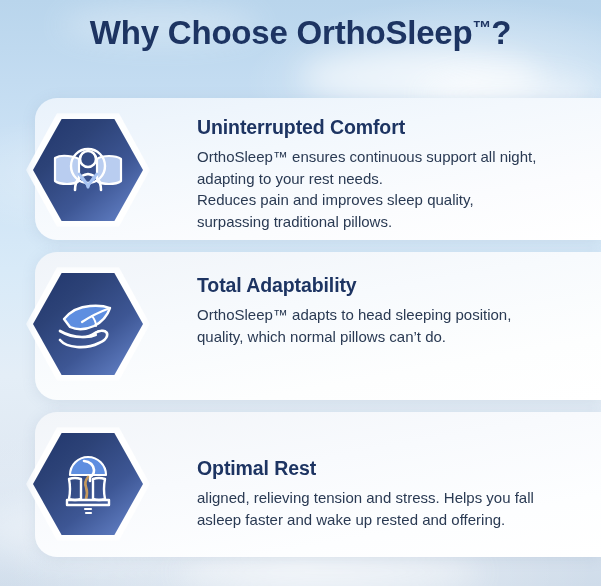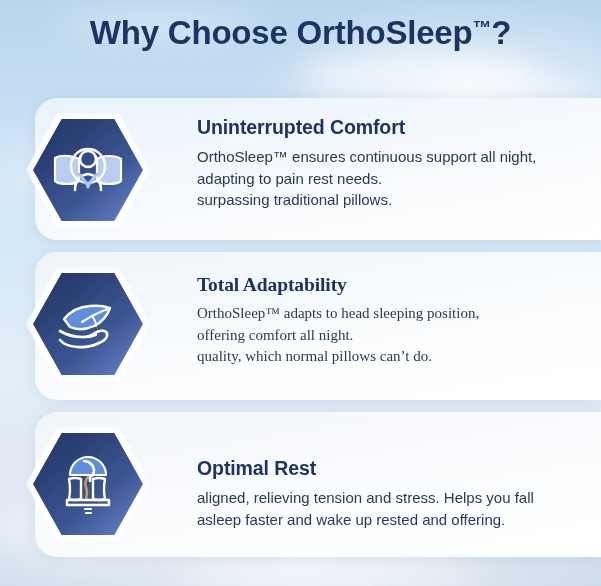--- a/index.html
+++ b/index.html
@@ -117,21 +117,21 @@
   .hex-3 { left: 33px; top: 432px; }
 
   
   .txt {
     position: absolute;
     left: 181px;
     right: 14px;
     margin-left: 16px;
   }
   .txt-1 { top: 116px; }
-  .txt-2 { top: 274px; font-family: Liberation Serif, serif; }
+  .txt-2 { top: 274px; }
   .txt-3 { top: 457px; }
 
   .head {
     font-size: 19.5px;
     font-weight: bold;
     color: #1d3462;
     margin: 0 0 7px 0;
     letter-spacing: -0.1px;
   }
 
@@ -174,21 +174,22 @@
 
         <path d="M27 32 q9 10 9 13 q0 -3 9 -13" fill="none" stroke="#a8c4f2" stroke-width="3" stroke-linecap="round" stroke-linejoin="round"></path>
         <path d="M29 36 q7 7 7 9 q0 -2 7 -9" fill="none" stroke="#a8c4f2" stroke-width="2.4" stroke-linecap="round" stroke-linejoin="round"></path>
       </svg>
     </div>
   </div>
 
   <div class="txt txt-1">
     <div class="head">Uninterrupted Comfort</div>
     <div class="body-line">OrthoSleep™ ensures continuous support all night,</div>
-    <div class="body-line">adapting to pain rest needs.</div>
+    <div class="body-line">adapting to your rest needs.</div>
+    <div class="body-line">Reduces pain and improves sleep quality,</div>
     <div class="body-line">surpassing traditional pillows.</div>
   </div>
 
   <div class="card card-2"></div>
 
   <div class="hex-wrap hex-2">
     <div class="hex-glow"></div>
     <div class="hex">
       <svg width="68" height="52" viewBox="0 0 68 52">
 
@@ -200,21 +201,20 @@
 
         <path d="M41 35 q5 -3 10 -2" fill="none" stroke="#ffffff" stroke-width="2.2" stroke-linecap="round"></path>
         <path d="M27 39 q9 1 15 -2" fill="none" stroke="#ffffff" stroke-width="2.2" stroke-linecap="round"></path>
       </svg>
     </div>
   </div>
 
   <div class="txt txt-2">
     <div class="head">Total Adaptability</div>
     <div class="body-line">OrthoSleep™ adapts to head sleeping position,</div>
-    <div class="body-line">offering comfort all night.</div>
     <div class="body-line">quality, which normal pillows can’t do.</div>
   </div>
 
   <div class="card card-3"></div>
 
   <div class="hex-wrap hex-3">
     <div class="hex-glow"></div>
     <div class="hex">
       <svg width="66" height="62" viewBox="0 0 66 62">
 

